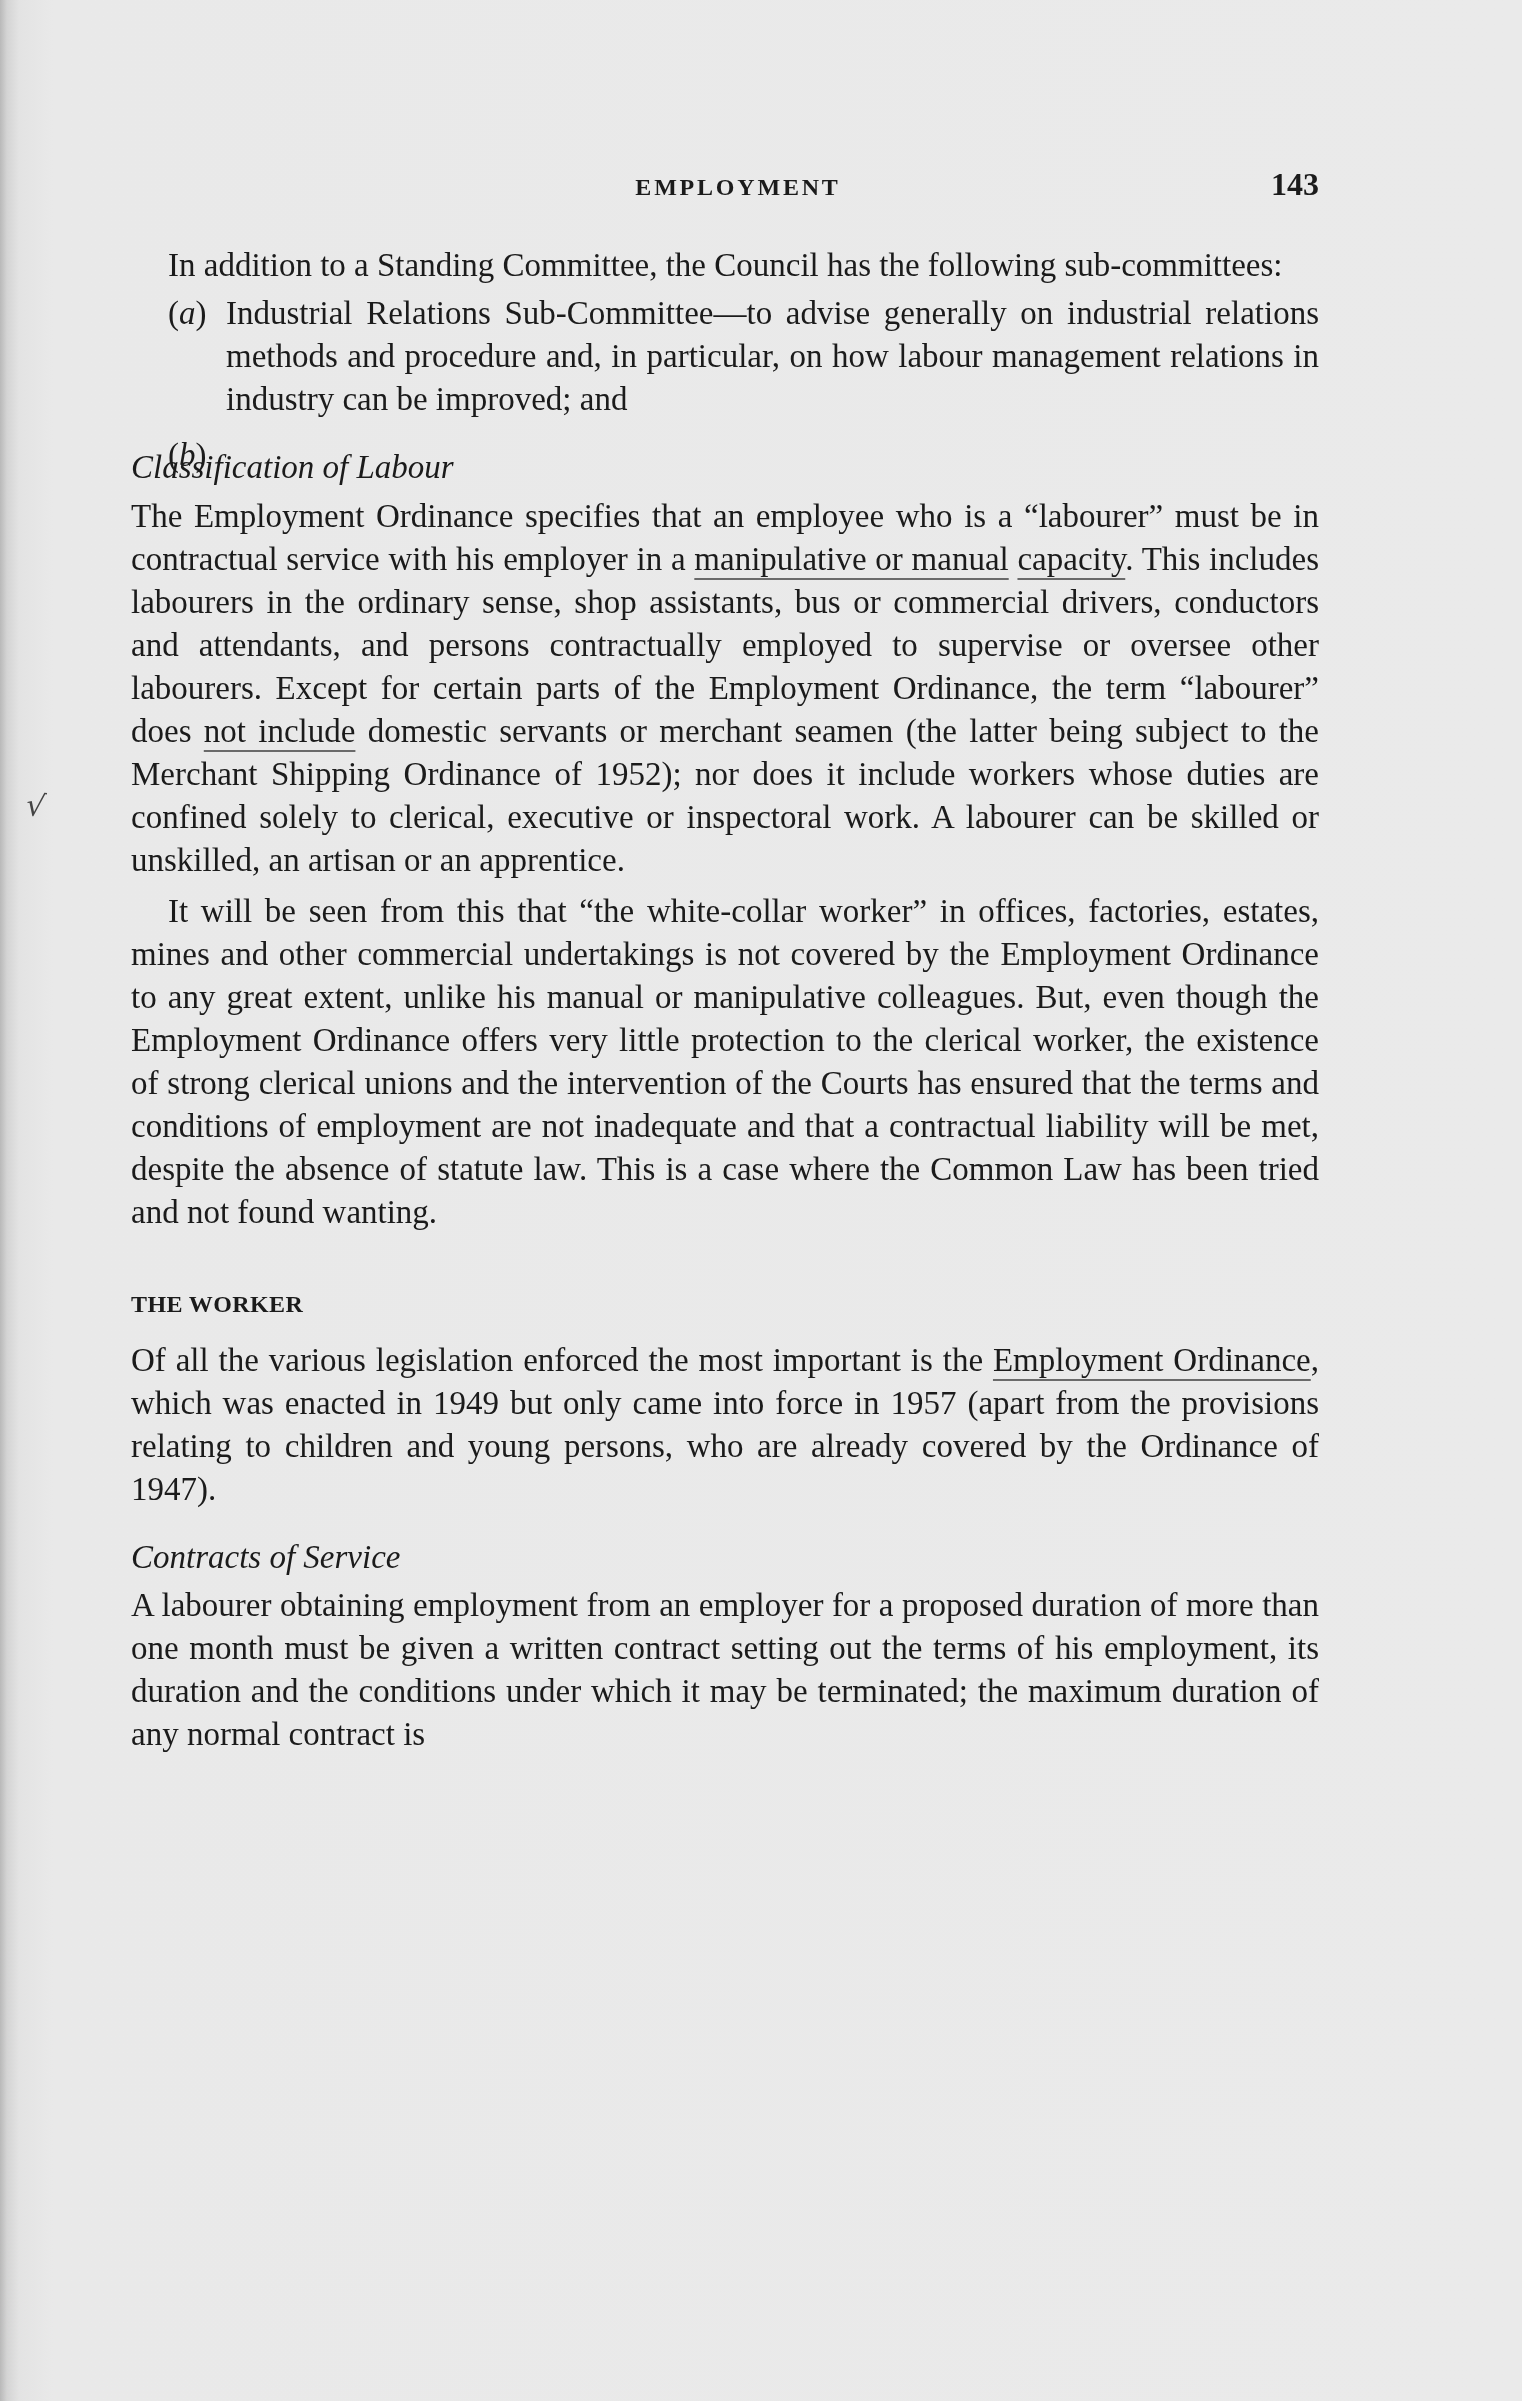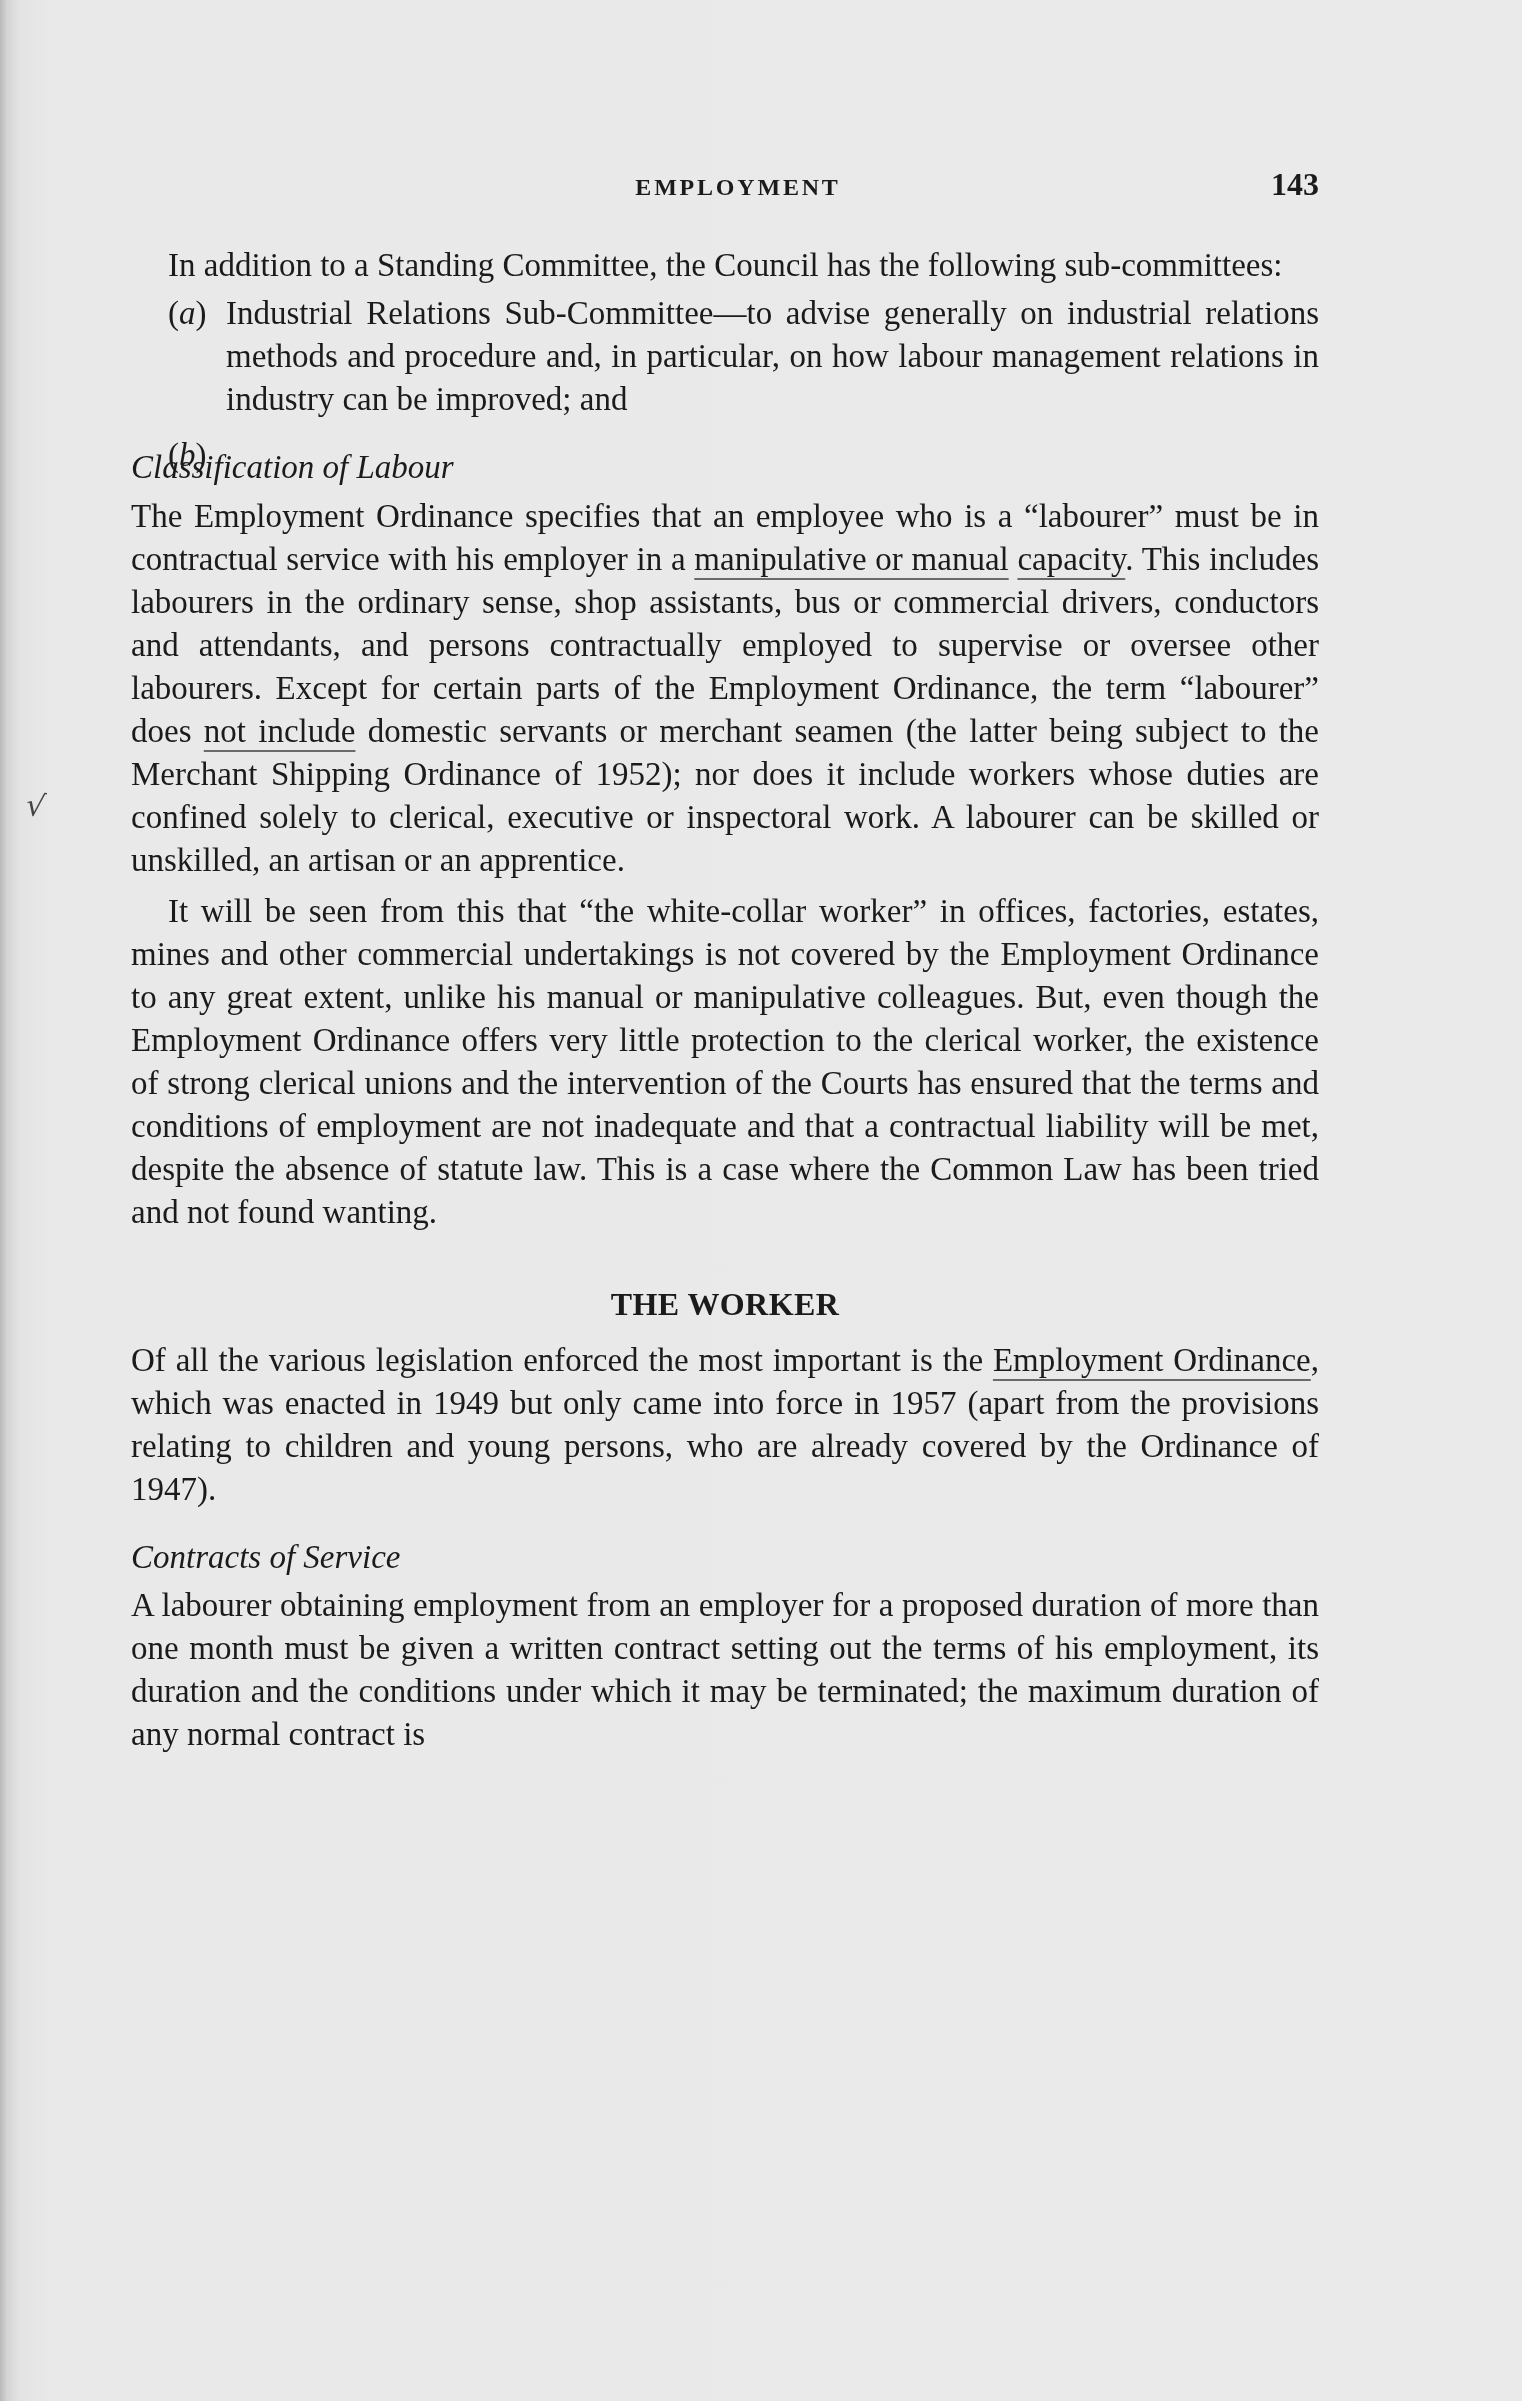--- a/index.html
+++ b/index.html
@@ -82,23 +82,23 @@
   .list-marker i { font-style: italic; }
   .subhead {
     font-style: italic;
     margin-top: 25px;
     margin-bottom: 5.3px;
   }
   .after-para {
     margin-top: 8.8px;
   }
   .section-title {
-    text-align: center;
+    text-align: left;
     font-weight: bold;
-    font-size: 32px;
+    font-size: 24px;
     letter-spacing: 0.4px;
     margin-top: 49px;
     margin-bottom: 12.3px;
   }
   .pencil {
     text-decoration: underline;
     text-decoration-color: #6a6a6a;
     text-decoration-thickness: 1.8px;
     text-underline-offset: 8px;
   }

